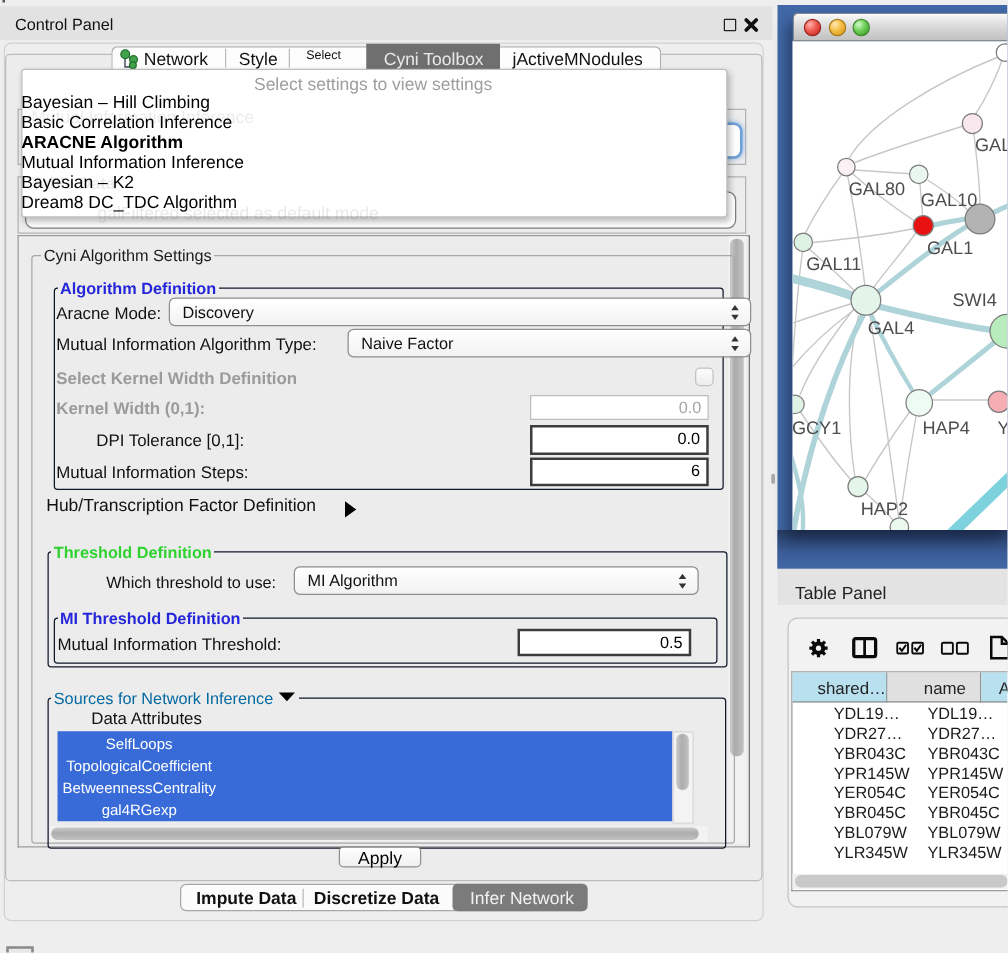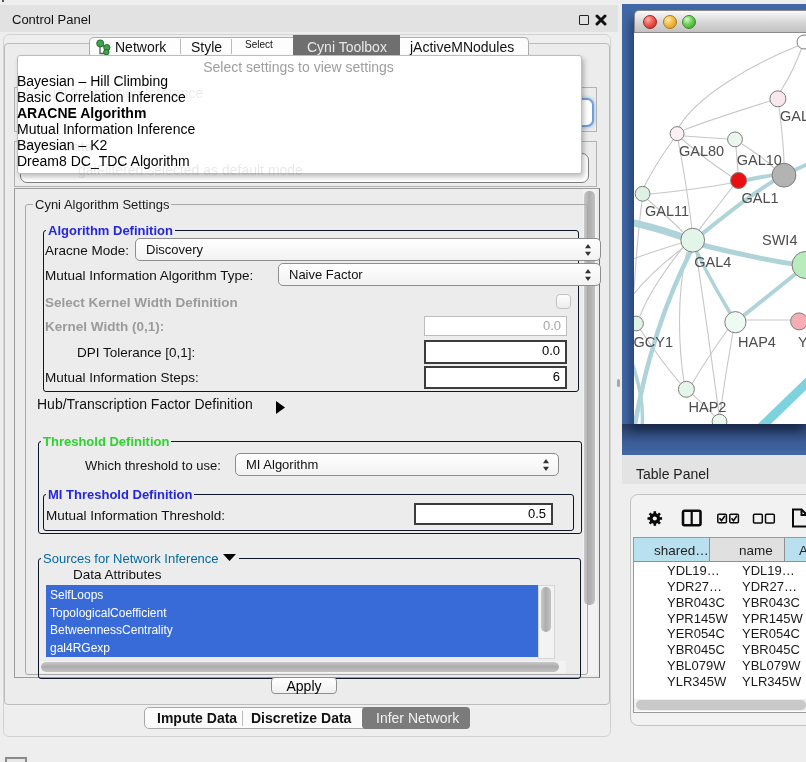--- a/index.html
+++ b/index.html
@@ -116,21 +116,21 @@
 <div class="blbl" style="left:46px;top:508px;">Mutual Information Threshold:</div>
 <div class="field" style="left:414px;top:503px;width:130px;height:17px;border:2px solid #3c3c3c;color:#000;padding:1px 5px 0 0;">0.5</div>
 
 <fieldset style="left:34px;top:547px;width:541px;height:126px;">
     <legend style="color:#0369a1;">Sources for Network Inference <svg width="15" height="9" viewBox="0 0 15 9" style="vertical-align:1px;">
         <path d="M1 1 L14 1 L7.5 8 Z" fill="#000"></path>
       </svg></legend>
   </fieldset>
 <div class="blbl" style="left:36px;top:567px;margin-left:37px;">Data Attributes</div>
 <div class="abs" style="left:46px;top:585px;width:492px;height:72px;background:#386bd8;"></div>
-<div class="abs" style="left:50px;top:587px;font-size:12px;color:#fff;line-height:17.6px;white-space:pre;">SelfLoops
+<div class="abs" style="left:50px;top:587px;font-size:12px;color:#fff;line-height:17.6px;white-space:pre;text-align:center;">SelfLoops
 TopologicalCoefficient
 BetweennessCentrality
 gal4RGexp</div>
 
 <div class="abs" style="left:538px;top:585px;width:15px;height:72px;background:#f3f3f3;border:1px solid #d6d6d6;"></div>
 <div class="vthumb" style="left:541px;top:587px;width:10px;height:45px;"></div>
 
 <div class="abs" style="left:40px;top:661px;width:526px;height:12px;background:#f3f3f3;"></div>
 <div class="hthumb" style="left:41px;top:662px;width:518px;height:10px;"></div>
 

